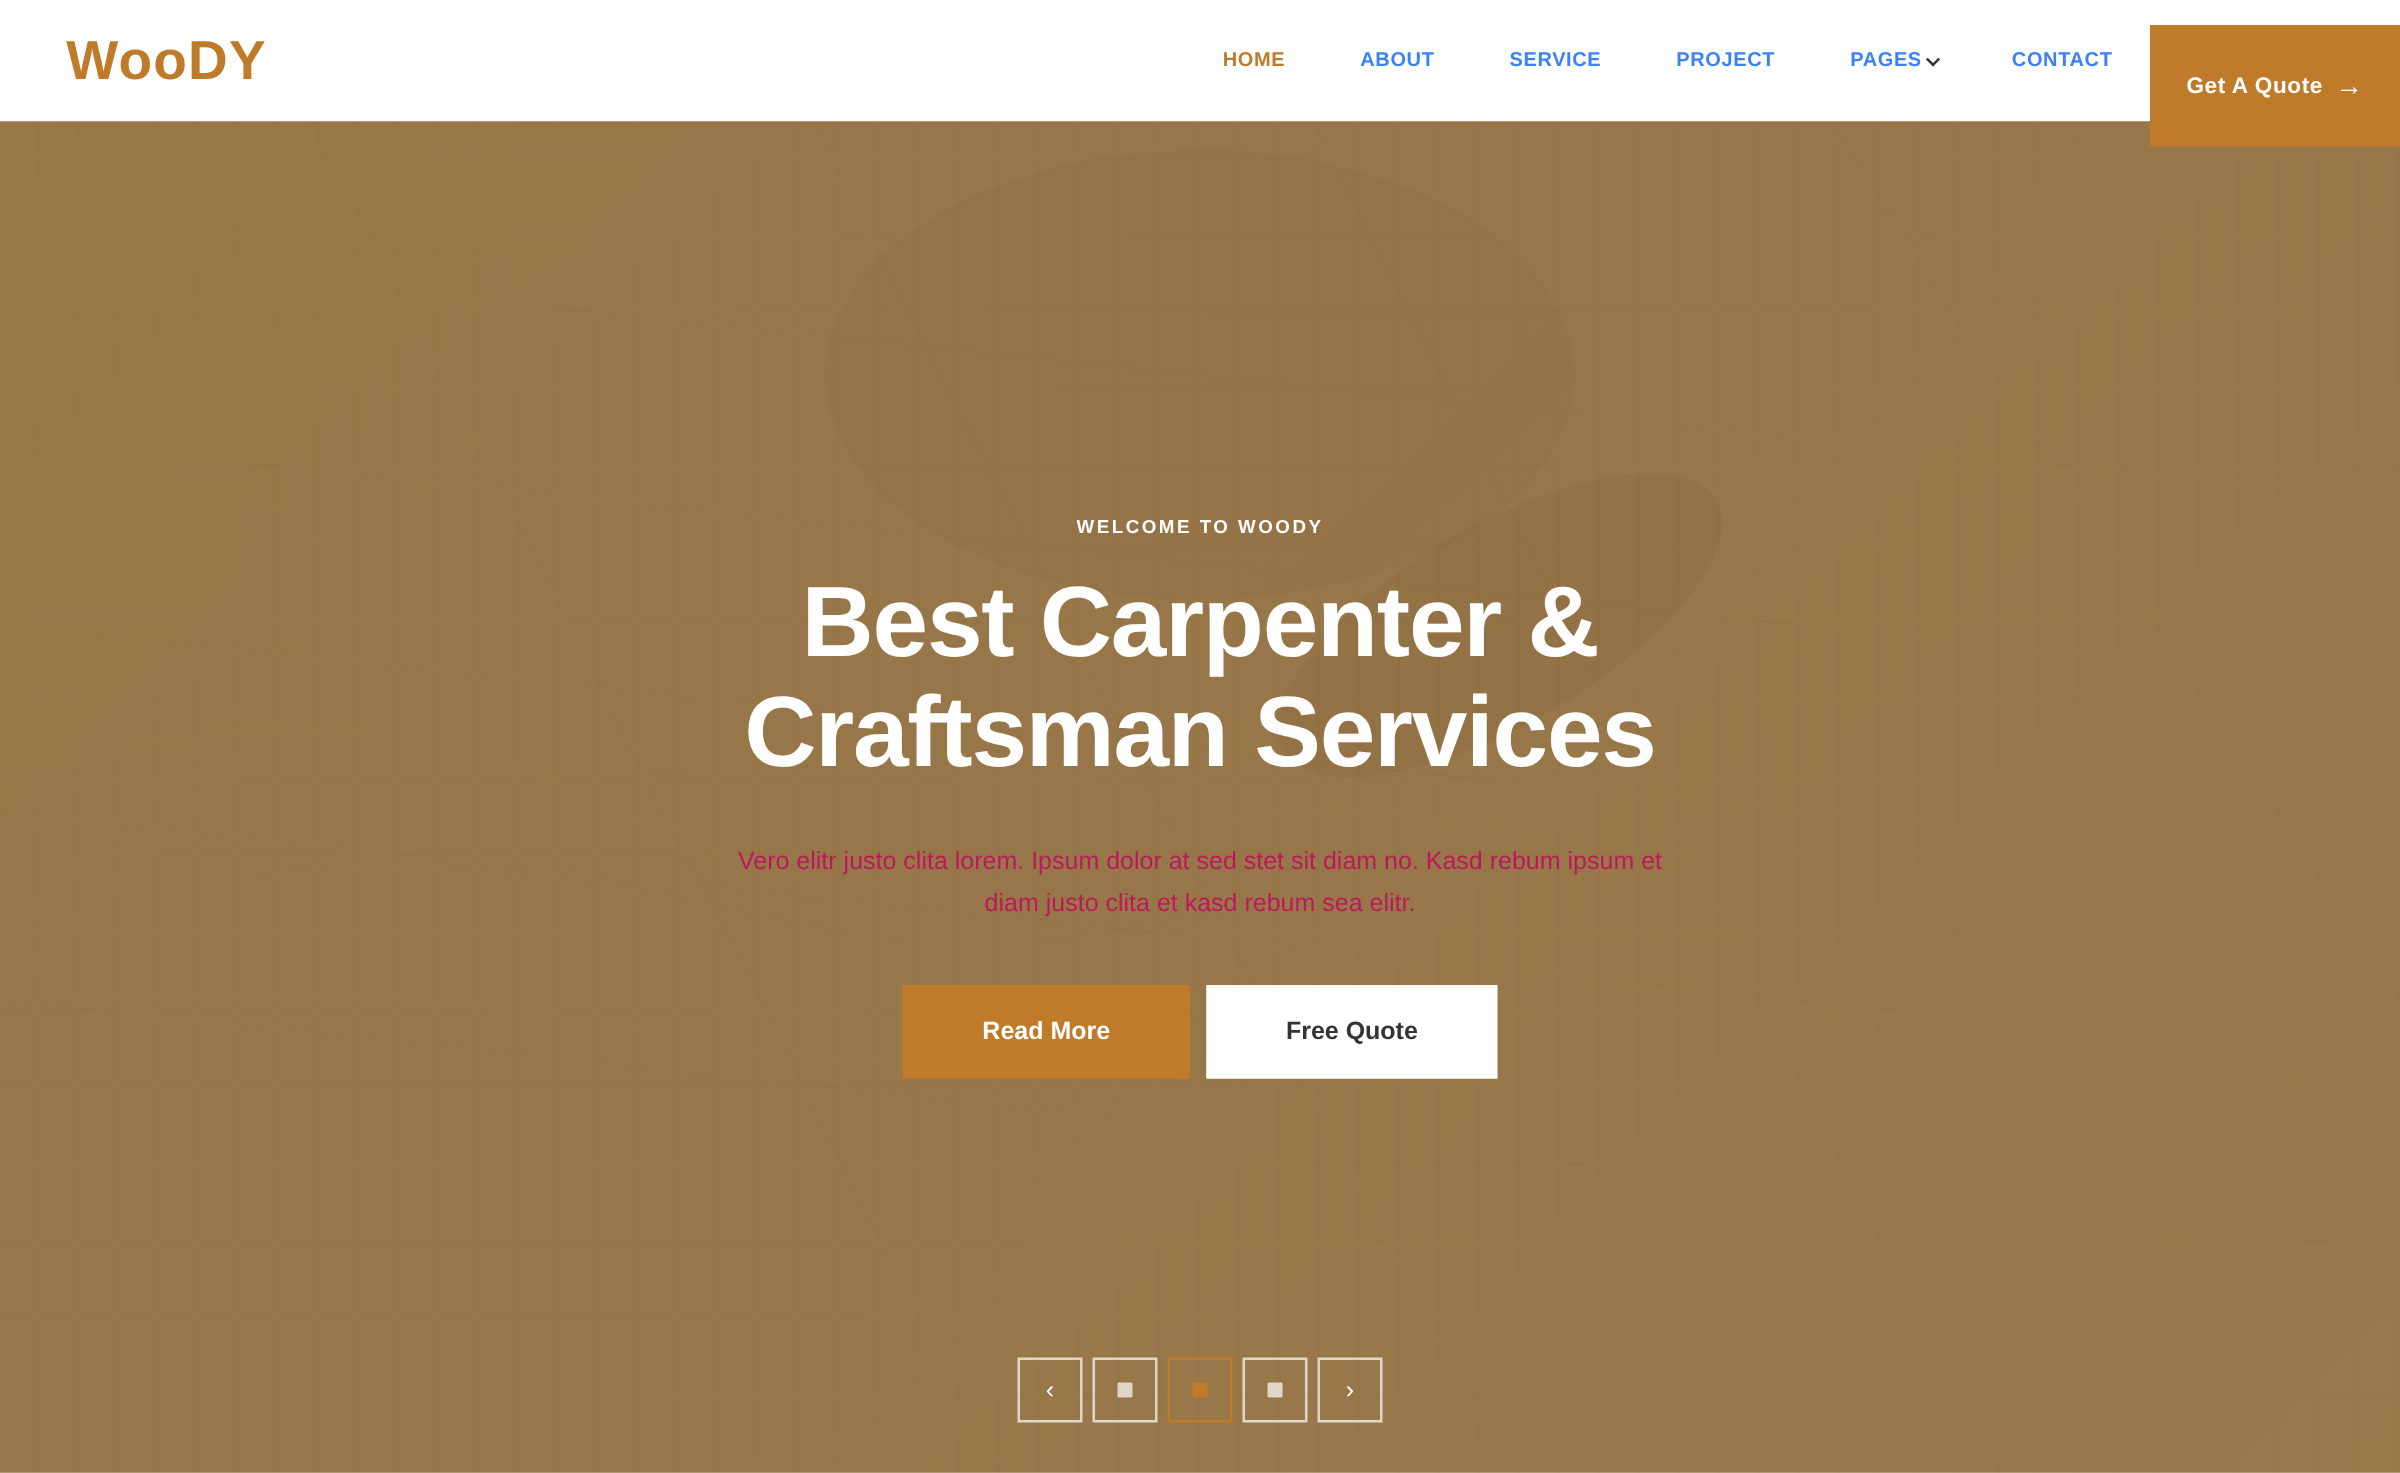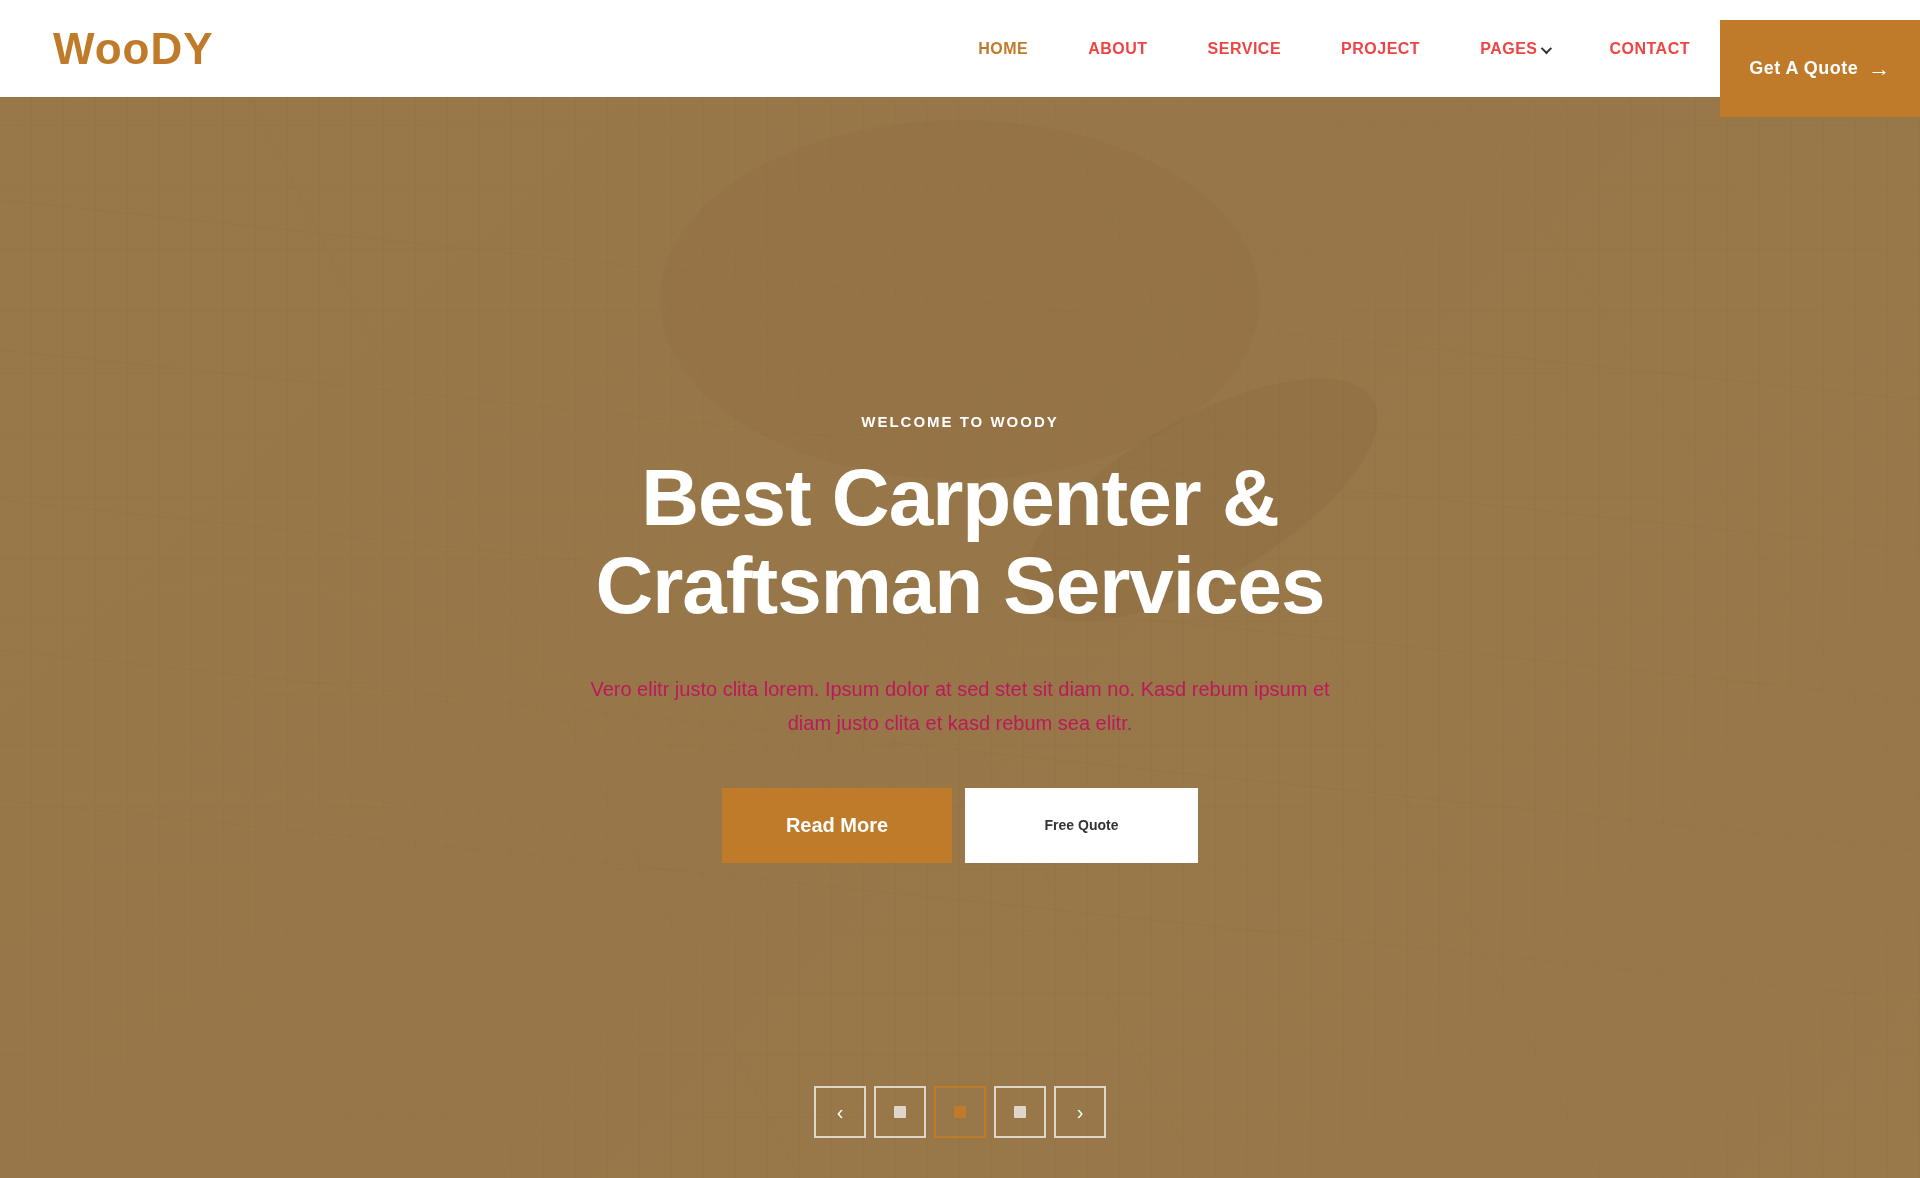--- a/index.html
+++ b/index.html
@@ -41,21 +41,21 @@
       display: flex;
       align-items: center;
       margin-left: auto;
       gap: 0;
     }
 
     .nav-item {
       padding: 0 30px;
       font-size: 16px;
       font-weight: 600;
-      color: #ef4444;
+      color: #3b82f6;
       cursor: pointer;
       letter-spacing: 0.5px;
       text-transform: uppercase;
     }
 
     .nav-item.active {
       color: #c07b2a;
     }
 
     .nav-item-pages {
@@ -203,21 +203,21 @@
       display: flex;
       align-items: center;
       justify-content: center;
     }
 
     .btn-free-quote {
       width: 233px;
       height: 75px;
       background: #ffffff;
       color: #333;
-      font-size: 14px;
+      font-size: 20px;
       font-weight: 600;
       border: none;
       cursor: pointer;
       display: flex;
       align-items: center;
       justify-content: center;
     }
 
     
     .slider-controls {

